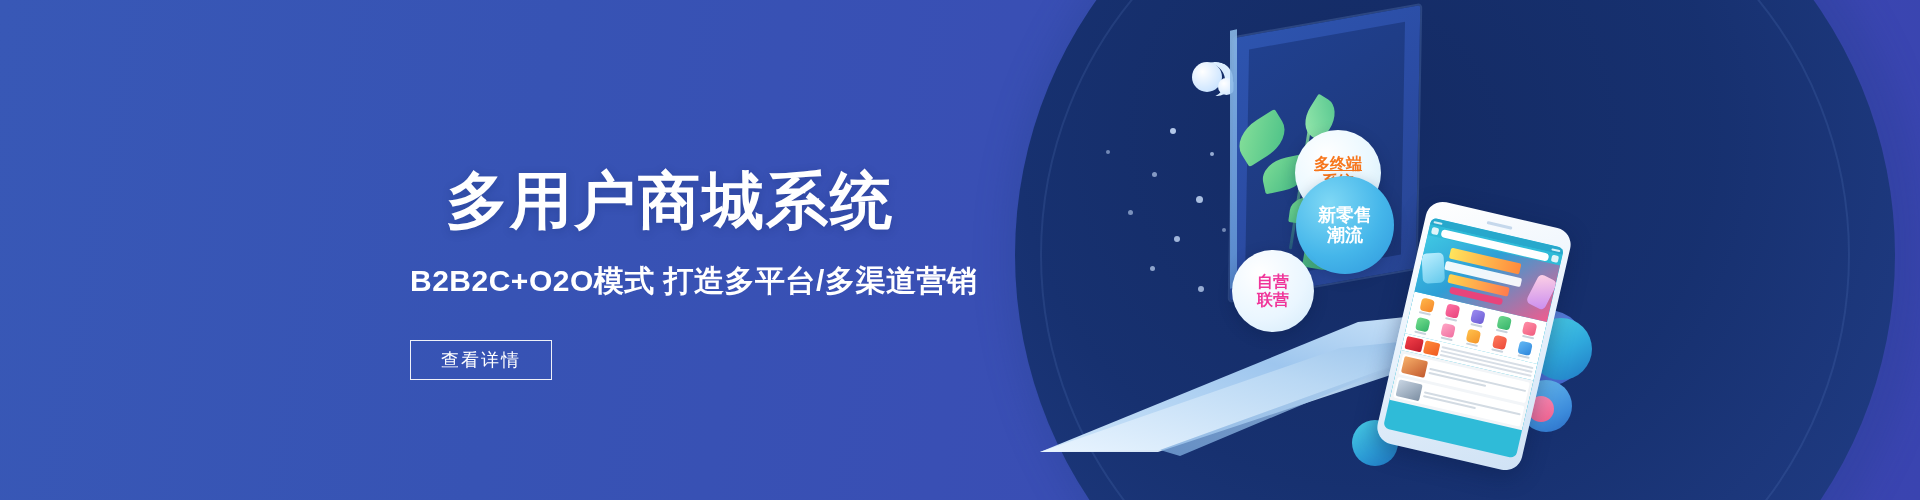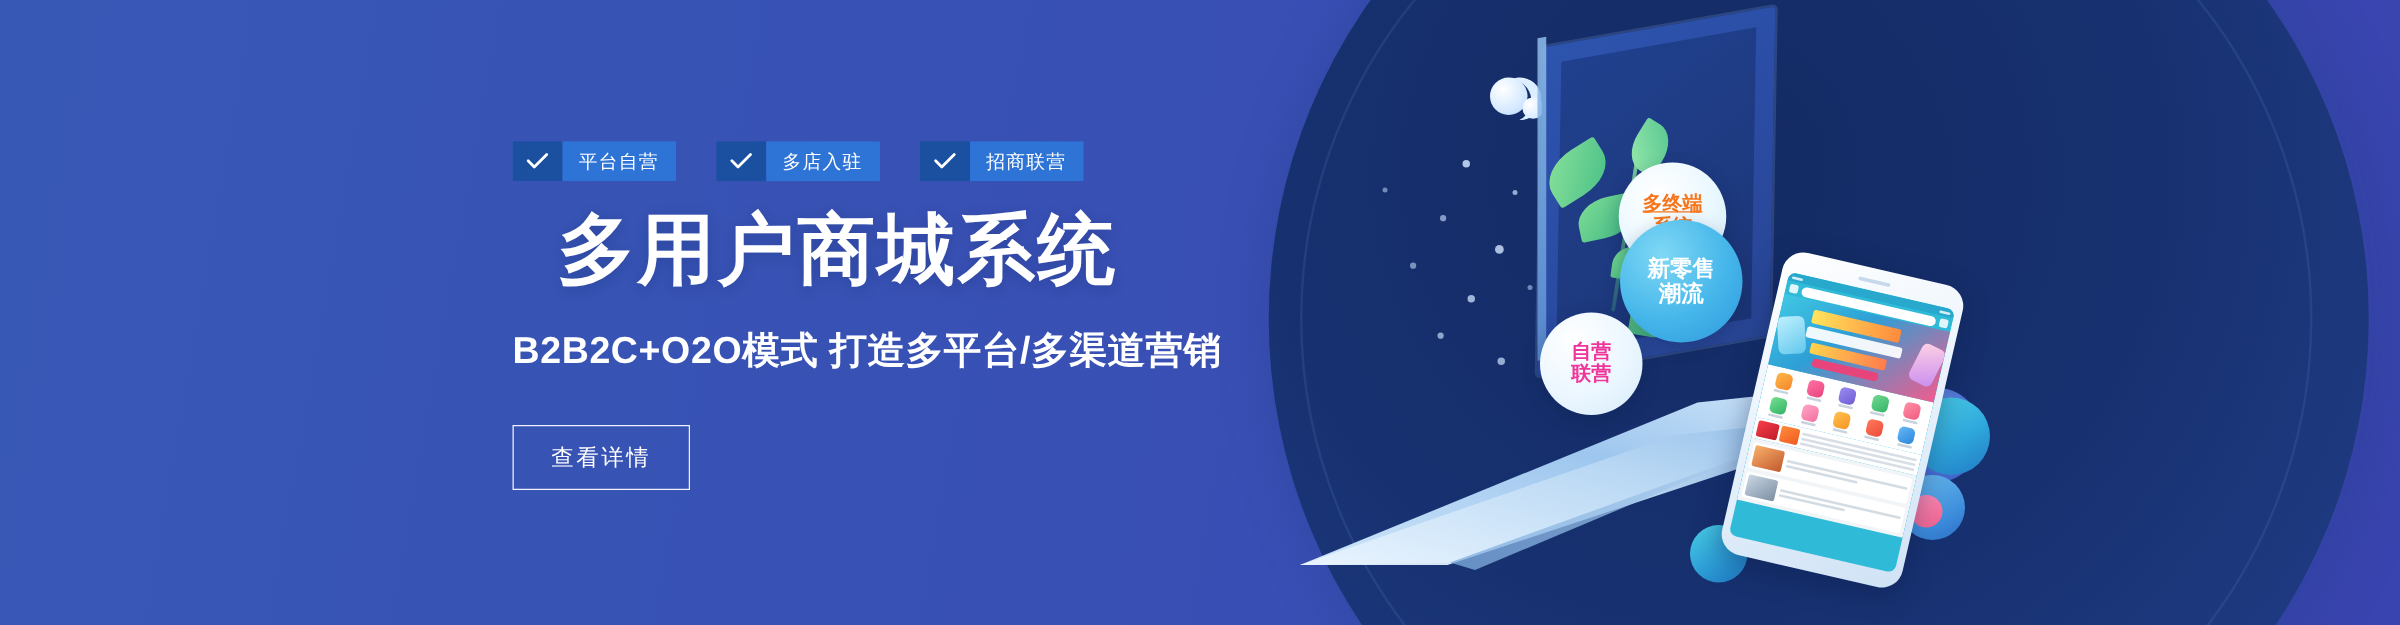--- a/index.html
+++ b/index.html
@@ -310,21 +310,21 @@
   }
 
   .subtitle {
     position:absolute; left:0; top:262px;
     font-size:30px; color:#ffffff; font-weight:700;
     letter-spacing:.5px; line-height:1.25;
   }
 
   .cta {
     position:absolute; left:0; top:340px;
-    width:142px; height:52px;
+    width:142px; height:40px;
     border:1px solid rgba(255,255,255,.92);
     background:transparent; color:#ffffff;
     font-size:18px; letter-spacing:2px;
     display:flex; align-items:center; justify-content:center;
     cursor:pointer;
     font-family:inherit;
   }
 </style>
 </head>
 <body>
@@ -500,50 +500,20 @@
     <span class="ln">新零售</span>
     <span class="ln">潮流</span>
   </div>
   <div class="bubble zy">
     <span class="ln">自营</span>
     <span class="ln">联营</span>
   </div>
 
   <div class="content">
 
-    <div class="tags">
-
-      <div class="tag">
-        <span class="tag-check">
-          <svg width="18" height="14" viewBox="0 0 18 14" aria-hidden="true">
-            <path d="M1.5 6.6 L6.4 11.6 L16.4 1.6" fill="none" stroke="#ffffff" stroke-width="2.2" stroke-linecap="round" stroke-linejoin="round"></path>
-          </svg>
-        </span>
-        <span class="tag-label">平台自营</span>
-      </div>
-
-      <div class="tag">
-        <span class="tag-check">
-          <svg width="18" height="14" viewBox="0 0 18 14" aria-hidden="true">
-            <path d="M1.5 6.6 L6.4 11.6 L16.4 1.6" fill="none" stroke="#ffffff" stroke-width="2.2" stroke-linecap="round" stroke-linejoin="round"></path>
-          </svg>
-        </span>
-        <span class="tag-label">多店入驻</span>
-      </div>
-
-      <div class="tag">
-        <span class="tag-check">
-          <svg width="18" height="14" viewBox="0 0 18 14" aria-hidden="true">
-            <path d="M1.5 6.6 L6.4 11.6 L16.4 1.6" fill="none" stroke="#ffffff" stroke-width="2.2" stroke-linecap="round" stroke-linejoin="round"></path>
-          </svg>
-        </span>
-        <span class="tag-label">招商联营</span>
-      </div>
-
-    </div>
 
     <div class="headline">多用户商城系统</div>
 
     <div class="subtitle">B2B2C+O2O模式 打造多平台/多渠道营销</div>
 
     <button class="cta">查看详情</button>
 
   </div>
 </div>
 

